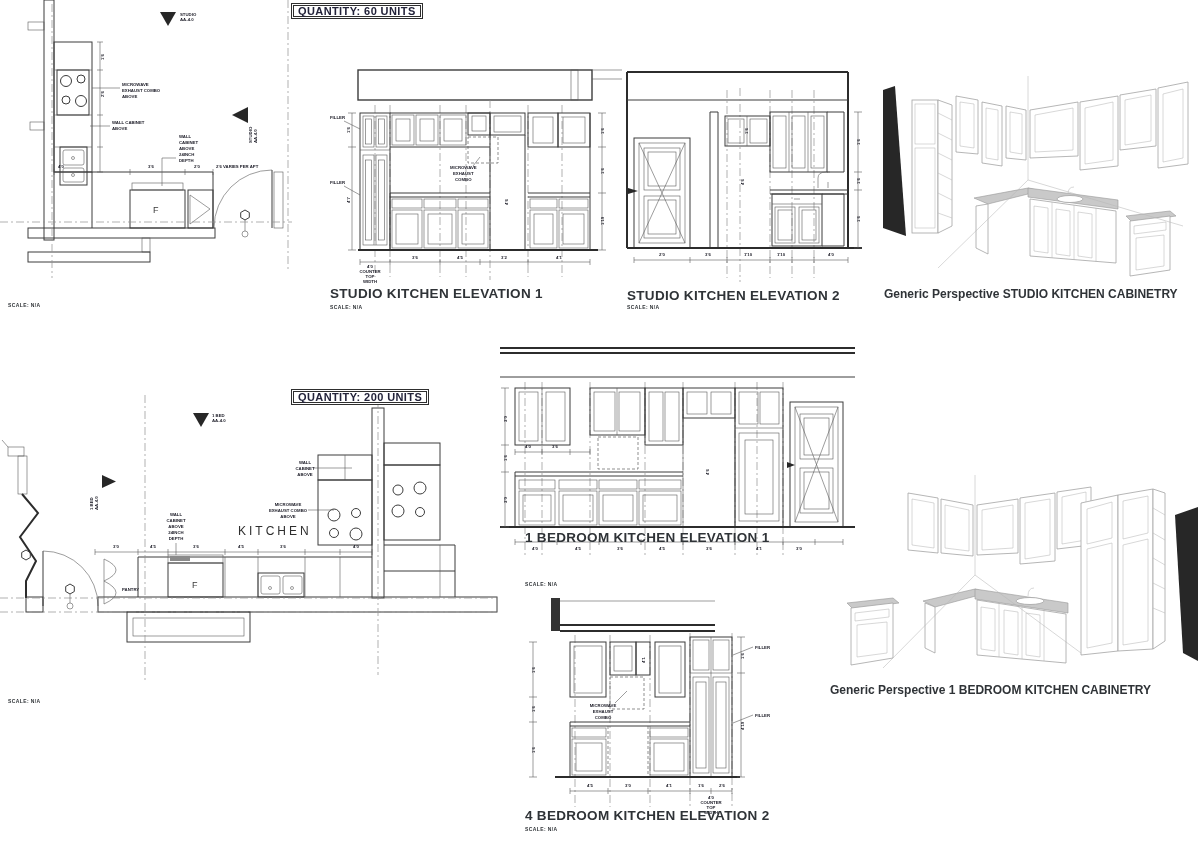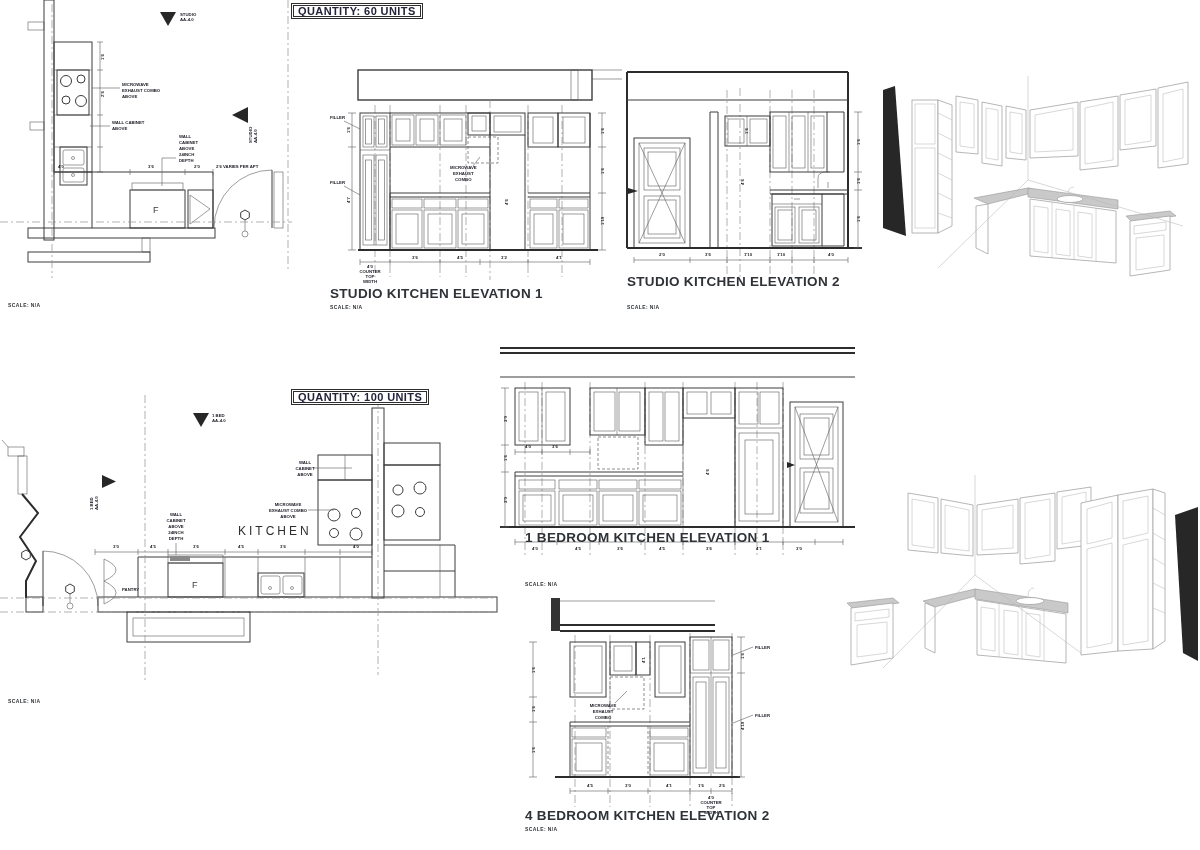--- a/index.html
+++ b/index.html
@@ -629,34 +629,36 @@
     <path class="p2" d="M330 55L342 62M330 80L342 87M330 105L342 112M330 130L342 136M330 155L342 160"></path>
   </g>
   <polygon points="352,62 375,54 375,208 360,200" class="blk"></polygon>
   <path class="p2" d="M152 122L60 215M152 122L258 200"></path>
 </svg>
 
 <div class="qbox" style="left:291px;top:3px">
   <div>QUANTITY: 60 UNITS</div>
 </div>
 <div class="qbox" style="left:291px;top:389px">
-  <div>QUANTITY: 100 UNITS</div>
+  <div>QUANTITY: 200 UNITS</div>
 </div>
 
 <div class="ts" style="left:8px;top:302px">SCALE: N/A</div>
 
 <div class="t t1" style="left:330px;top:286px">STUDIO KITCHEN ELEVATION 1</div>
 <div class="ts" style="left:330px;top:304px">SCALE: N/A</div>
 
-<div class="t t1" style="left:627px;top:274px">STUDIO KITCHEN ELEVATION 2</div>
+<div class="t t1" style="left:627px;top:288px">STUDIO KITCHEN ELEVATION 2</div>
 <div class="ts" style="left:627px;top:304px">SCALE: N/A</div>
 
+<div class="t t2" style="left:884px;top:287px">Generic Perspective STUDIO KITCHEN CABINETRY</div>
 
 <div class="ts" style="left:8px;top:698px">SCALE: N/A</div>
 
 <div class="t t1" style="left:525px;top:530px">1 BEDROOM KITCHEN ELEVATION 1</div>
 <div class="ts" style="left:525px;top:581px">SCALE: N/A</div>
 
 <div class="t t1" style="left:525px;top:808px">4 BEDROOM KITCHEN ELEVATION 2</div>
 <div class="ts" style="left:525px;top:826px">SCALE: N/A</div>
 
+<div class="t t2" style="left:830px;top:683px">Generic Perspective 1 BEDROOM KITCHEN CABINETRY</div>
 
 </div>
 
 </body></html>

